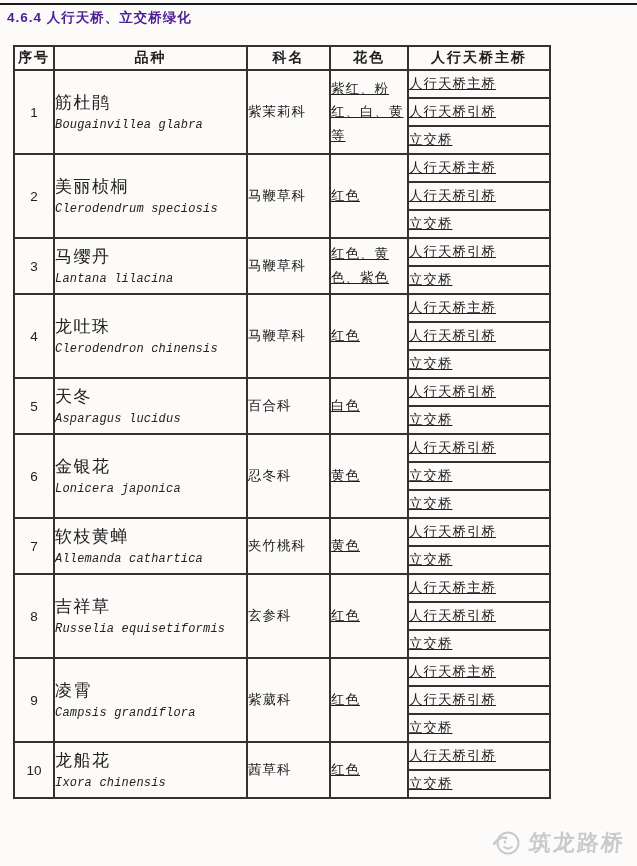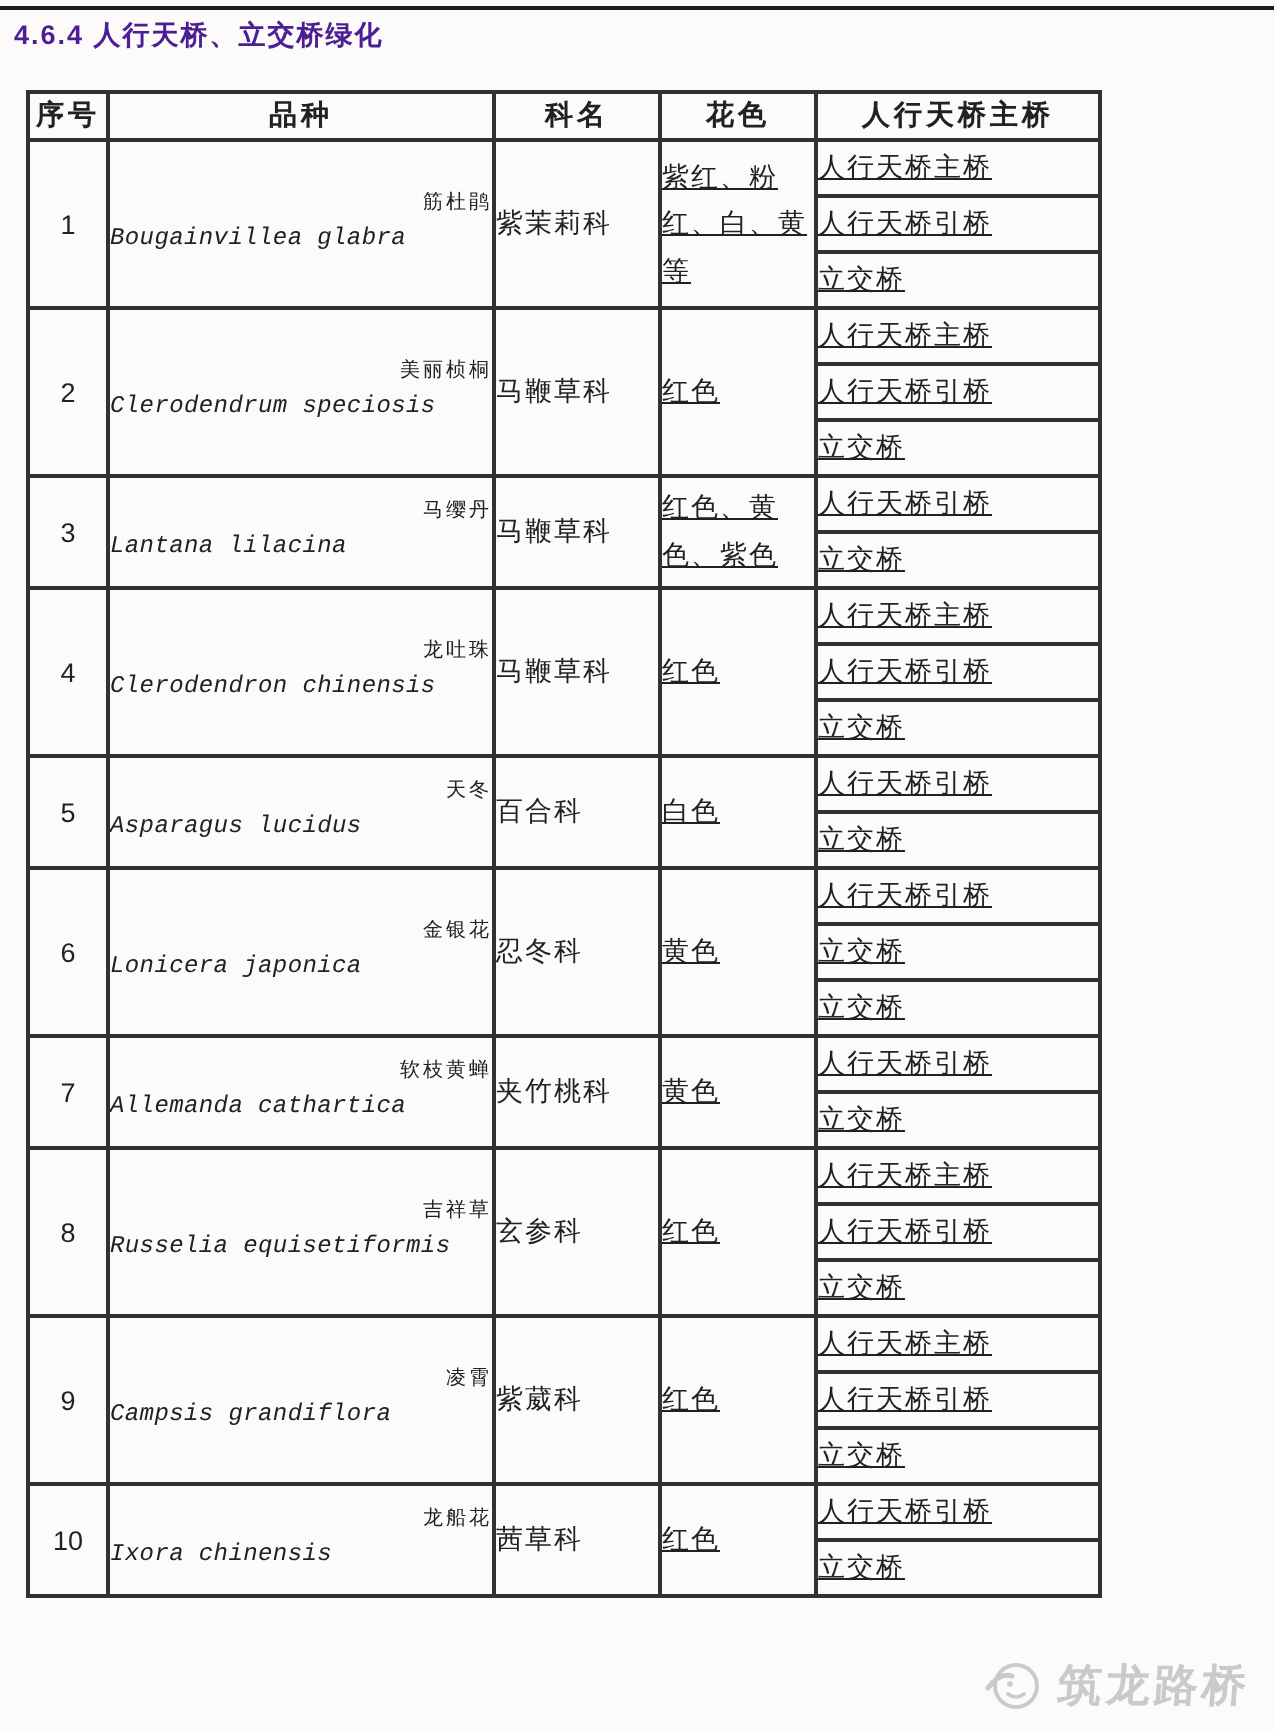--- a/index.html
+++ b/index.html
@@ -66,23 +66,22 @@
   td.no {
     text-align: center;
     font-size: 14px;
   }
   td.species {
     padding-left: 9px;
     padding-right: 2px;
     line-height: 1.6;
   }
   td.species .cn {
-    font-size: 10px;
+    font-size: 17px;
     letter-spacing: 1.5px;
-    text-align: right;
   }
   td.species .latin {
     font-family: "Liberation Mono", monospace;
     font-style: italic;
     font-size: 12px;
     white-space: nowrap;
     letter-spacing: 0.2px;
   }
   td.family {
     padding-left: 8px;

